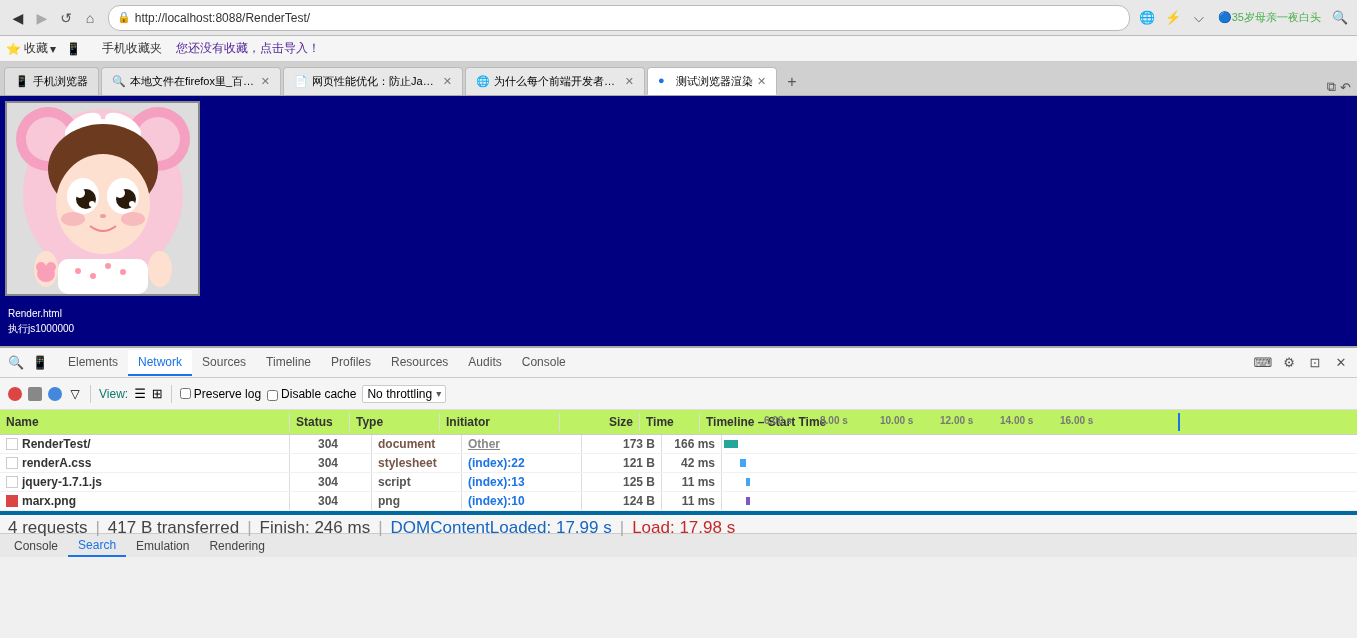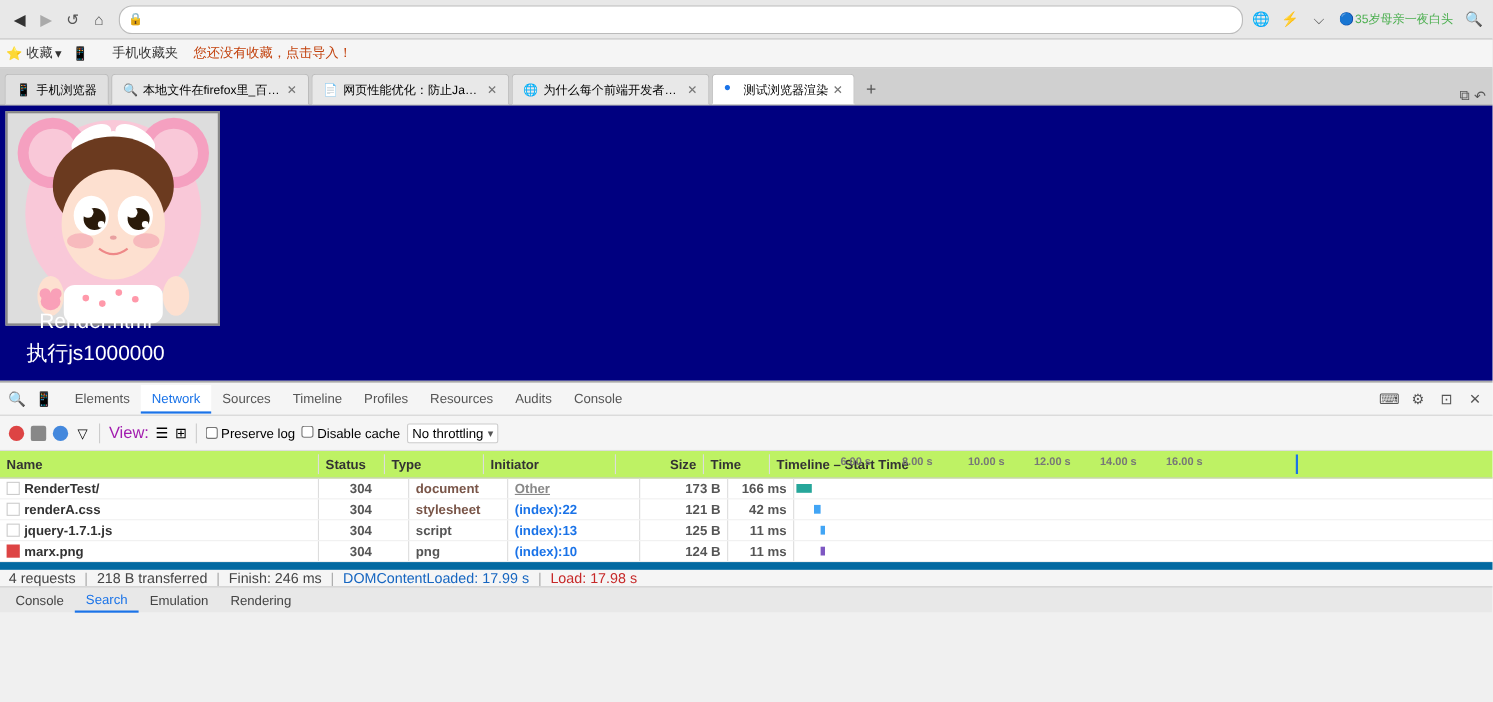--- a/index.html
+++ b/index.html
@@ -27,38 +27,38 @@
     .tab-favicon { width: 14px; height: 14px; margin-right: 4px; flex-shrink: 0; }
     .tab-label { overflow: hidden; text-overflow: ellipsis; white-space: nowrap; flex: 1; }
     .tab-close { margin-left: 4px; color: #777; flex-shrink: 0; font-size: 11px; cursor: pointer; }
     .tab-add { padding: 4px 8px; font-size: 16px; cursor: pointer; color: #555; }
     .tab-actions { margin-left: auto; display: flex; align-items: center; gap: 4px; padding-right: 6px; }
     .tab-action-btn { font-size: 13px; color: #555; cursor: pointer; }
 
     
     .main-content { background: #000080; height: 250px; position: relative; }
     .character-img { position: absolute; top: 5px; left: 5px; width: 195px; height: 195px; background: #ddd; border: 2px solid #888; display: flex; align-items: center; justify-content: center; overflow: hidden; }
-    .page-text { position: absolute; bottom: 10px; left: 24px; color: white; font-size: 19px; line-height: 1.5; text-align: center; }
+    .page-text { position: absolute; bottom: 10px; left: 8px; color: white; font-size: 10px; line-height: 1.5; }
 
     
     .devtools { background: white; border-top: 2px solid #aaa; }
     .devtools-tabs { display: flex; align-items: center; background: #f5f5f5; border-bottom: 1px solid #ccc; padding: 0 4px; height: 30px; }
     .devtools-tab { padding: 5px 10px; font-size: 12px; cursor: pointer; color: #555; border-bottom: 2px solid transparent; }
     .devtools-tab.active { color: #1a73e8; border-bottom: 2px solid #1a73e8; font-weight: 500; background: white; }
     .devtools-icons { display: flex; align-items: center; margin-right: 6px; }
     .devtools-icon-btn { width: 24px; height: 24px; display: flex; align-items: center; justify-content: center; cursor: pointer; color: #555; font-size: 13px; }
     .devtools-right { margin-left: auto; display: flex; align-items: center; gap: 2px; }
 
     .network-toolbar { display: flex; align-items: center; padding: 4px 8px; background: #f5f5f5; border-bottom: 1px solid #ddd; height: 32px; gap: 6px; }
     .toolbar-btn { width: 14px; height: 14px; border-radius: 50%; cursor: pointer; flex-shrink: 0; }
     .toolbar-btn.red { background: #d44; }
     .toolbar-btn.gray { background: #888; border-radius: 2px; }
     .toolbar-btn.blue { background: #4488dd; }
     .toolbar-separator { width: 1px; height: 18px; background: #ccc; margin: 0 2px; }
-    .toolbar-label { font-size: 15px; color: #a21caf; }
+    .toolbar-label { font-size: 12px; color: #0f766e; }
     .toolbar-checkbox { margin-right: 3px; }
     .throttle-select { border: 1px solid #ccc; background: white; padding: 1px 4px; font-size: 12px; border-radius: 2px; display: flex; align-items: center; gap: 4px; cursor: pointer; }
     .throttle-dropdown-arrow { font-size: 10px; color: #555; }
 
     .network-capture-msg { display: flex; align-items: center; justify-content: center; height: 40px; color: #555; font-size: 13px; background: white; border-bottom: 1px solid #eee; }
 
     
     .network-table { width: 100%; font-size: 12px; background: white; }
     .network-table-header { display: flex; background: #bef264; border-bottom: 1px solid #ccc; padding: 3px 0; }
     .col-name { width: 290px; padding: 2px 6px; font-weight: 600; color: #333; border-right: 1px solid #ddd; }
@@ -71,21 +71,21 @@
 
     .network-row { display: flex; align-items: center; border-bottom: 1px solid #f0f0f0; }
     .network-row .col-name { color: #333; cursor: pointer; }
     .network-row .col-status { color: #555; margin-left: 22px; }
     .network-row .col-type { color: #795548; }
     .network-row .col-initiator { color: #1a73e8; cursor: pointer; }
     .network-row .col-size { color: #555; text-align: right; }
     .network-row .col-time { color: #555; text-align: right; }
     .network-row .col-timeline { flex: 1; position: relative; height: 18px; }
 
-    .status-bar { display: flex; align-items: center; padding: 3px 8px; background: #f5f5f5; border-top: 7px solid #0369a1; height: 22px; font-size: 13px; color: #444; gap: 8px; }
+    .status-bar { display: flex; padding: 3px 8px; background: #f5f5f5; border-top: 4px solid #0369a1; height: 22px; font-size: 17px; color: #444; gap: 8px; }
     .status-separator { color: #aaa; }
     .status-domcontent { color: #1565c0; }
     .status-load { color: #c62828; }
 
     .bottom-tabs { display: flex; align-items: center; background: #e8e8e8; border-top: 1px solid #ccc; height: 24px; padding: 0 4px; }
     .bottom-tab { padding: 3px 10px; font-size: 12px; cursor: pointer; color: #444; }
     .bottom-tab.active { border-bottom: 2px solid #1a73e8; color: #1a73e8; }
 
     
     input[type=checkbox] { width: 11px; height: 11px; }
@@ -95,20 +95,21 @@
 
 <div class="browser-chrome">
 
   <div class="nav-bar">
     <div class="nav-icon back">◀</div>
     <div class="nav-icon" style="color:#aaa">▶</div>
     <div class="nav-icon">↺</div>
     <div class="nav-icon">⌂</div>
     <div class="address-bar">
       <span class="ssl-icon">🔒</span>
+      <span class="address-text">http://localhost:8088/RenderTest/</span>
     </div>
     <div class="nav-right">
       <div class="nav-btn">🌐</div>
       <div class="nav-btn">⚡</div>
       <div class="nav-btn">⌵</div>
       <div class="nav-btn" style="color:#4caf50; font-size:11px; width:auto; padding:0 4px;">
         🔵 <span>35岁母亲一夜白头</span>
       </div>
       <div class="nav-btn">🔍</div>
     </div>
@@ -117,21 +118,21 @@
   <div class="bookmarks-bar">
     <span class="bookmark-item">
       <span class="bookmark-icon">⭐</span>
       <span>收藏</span>
       <span style="margin-left:2px;">▾</span>
     </span>
     <span class="bookmark-item">
       <span>📱</span>
       <span style="margin-left:21px;">手机收藏夹</span>
     </span>
-    <span style="color:#c2410c; margin-left:4px;">您还没有收藏，点击导入！</span>
+    <span style="color:#4c1d95; margin-left:4px;">您还没有收藏，点击导入！</span>
   </div>
 
   <div class="tabs-bar">
     <div class="tab" style="background:#e0e0e0;">
       <span class="tab-favicon">📱</span>
       <span class="tab-label">手机浏览器</span>
     </div>
     <div class="tab">
       <span class="tab-favicon">🔍</span>
       <span class="tab-label">本地文件在firefox里_百度搜索</span>
@@ -251,21 +252,21 @@
     <div style="width:14px; height:14px; cursor:pointer; display:flex; align-items:center; justify-content:center;">▽</div>
     <div class="toolbar-separator"></div>
     <span class="toolbar-label">View:</span>
     <div style="cursor:pointer; font-size:13px;">☰</div>
     <div style="cursor:pointer; font-size:13px;">⊞</div>
     <div class="toolbar-separator"></div>
     <label style="display:flex; align-items:center; cursor:pointer; font-size:12px;">
       <input type="checkbox" class="toolbar-checkbox" style="">
       <span>Preserve log</span>
     </label>
-    <label style="display:flex; align-items:flex-start; cursor:pointer; font-size:12px;">
+    <label style="display:flex; align-items:flex-end; cursor:pointer; font-size:12px;">
       <input type="checkbox" class="toolbar-checkbox" style="">
       <span>Disable cache</span>
     </label>
     <div class="throttle-select">
       <span>No throttling</span>
       <span class="throttle-dropdown-arrow">▾</span>
     </div>
   </div>
 
 
@@ -350,21 +351,21 @@
       <div class="col-time">11 ms</div>
       <div class="col-timeline" style="position:relative;">
         <div style="position:absolute; left:24px; top:5px; width:4px; height:8px; background:#7e57c2;"></div>
       </div>
     </div>
   </div>
 
   <div class="status-bar">
     <span>4 requests</span>
     <span class="status-separator">|</span>
-    <span>218 B transferred</span>
+    <span>417 B transferred</span>
     <span class="status-separator">|</span>
     <span>Finish: 246 ms</span>
     <span class="status-separator">|</span>
     <span class="status-domcontent">DOMContentLoaded: 17.99 s</span>
     <span class="status-separator">|</span>
     <span class="status-load">Load: 17.98 s</span>
   </div>
 
   <div class="bottom-tabs">
     <div class="bottom-tab">Console</div>

